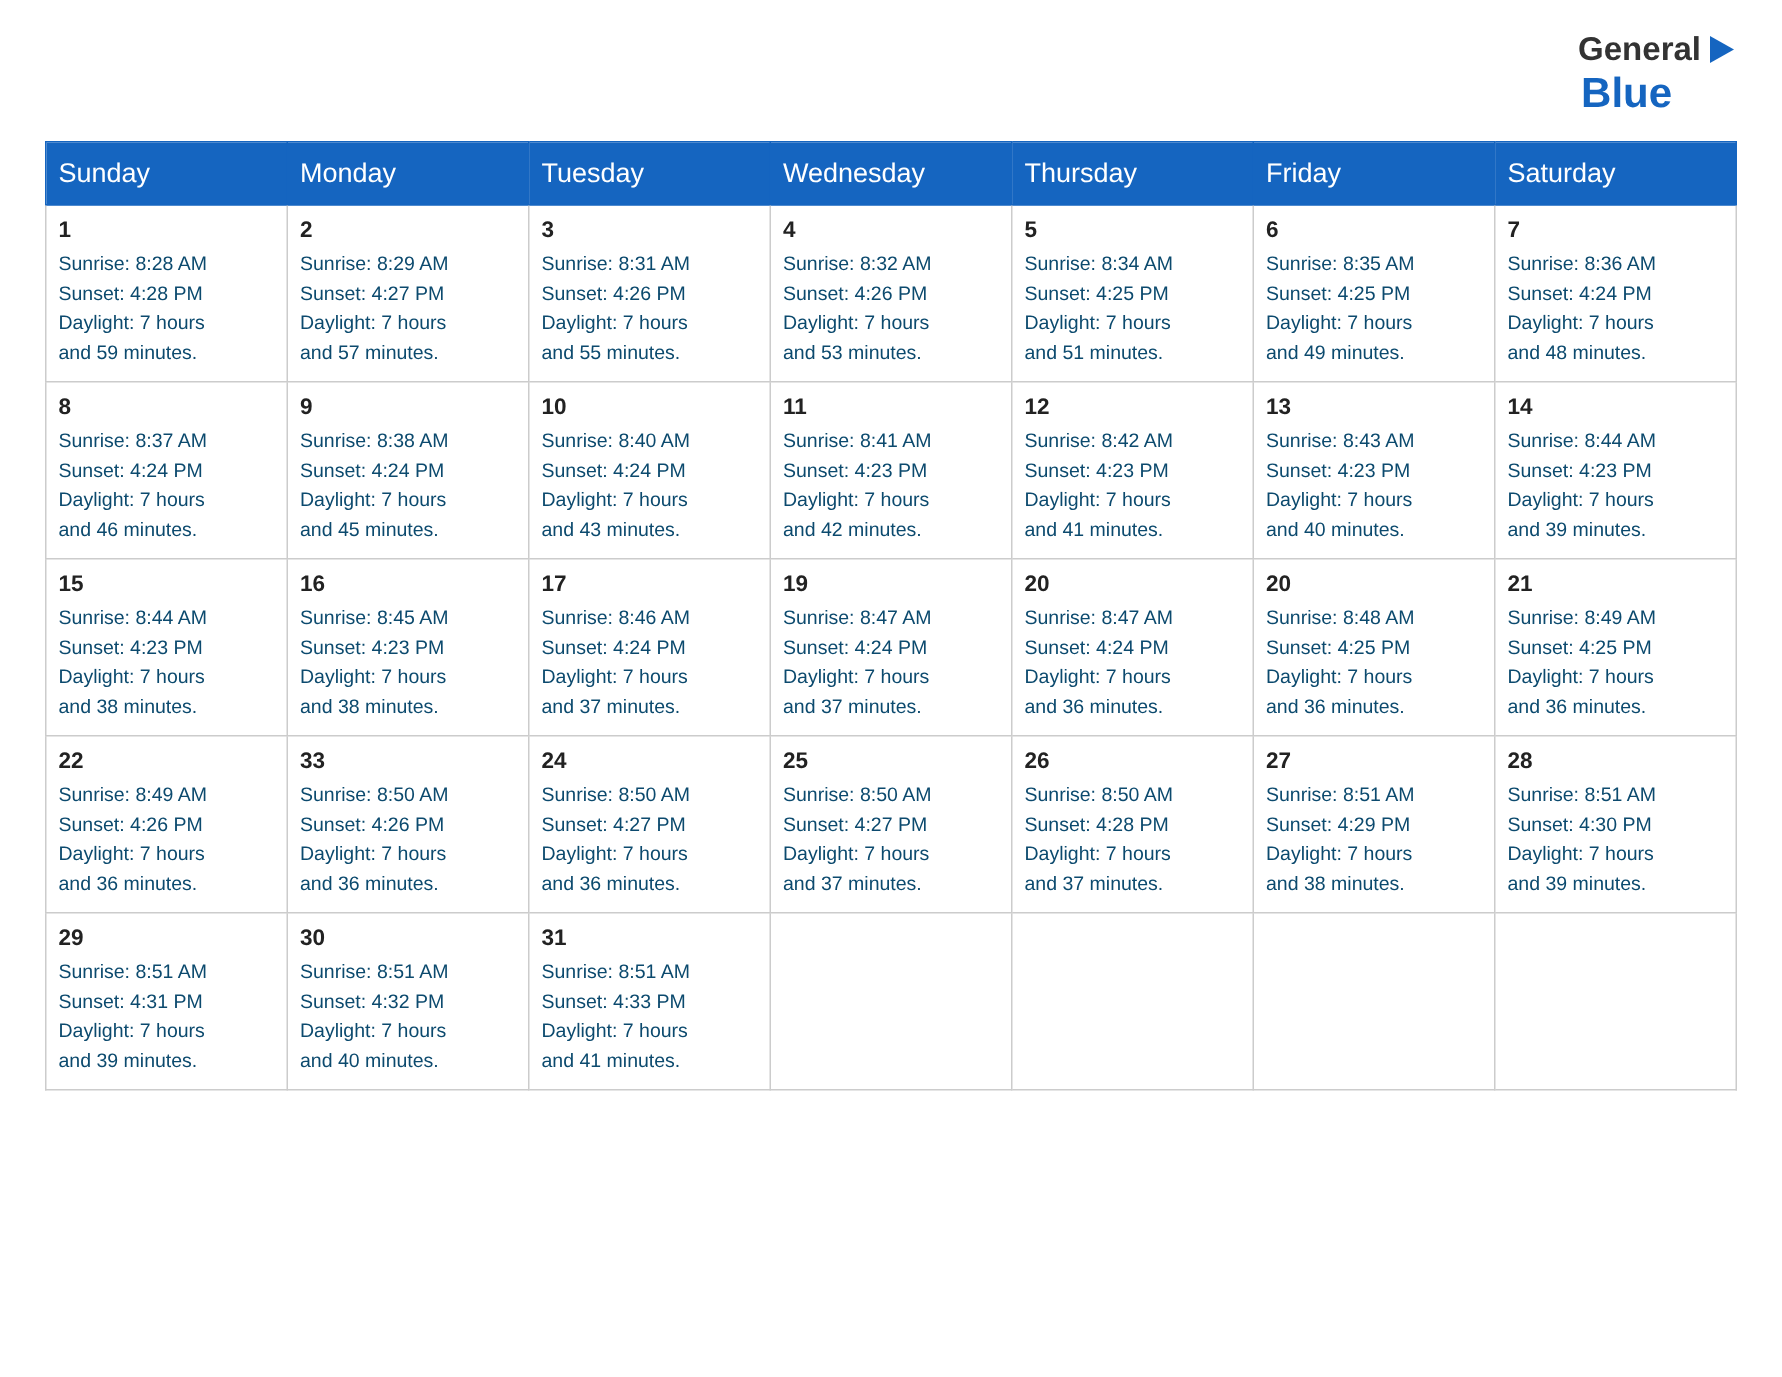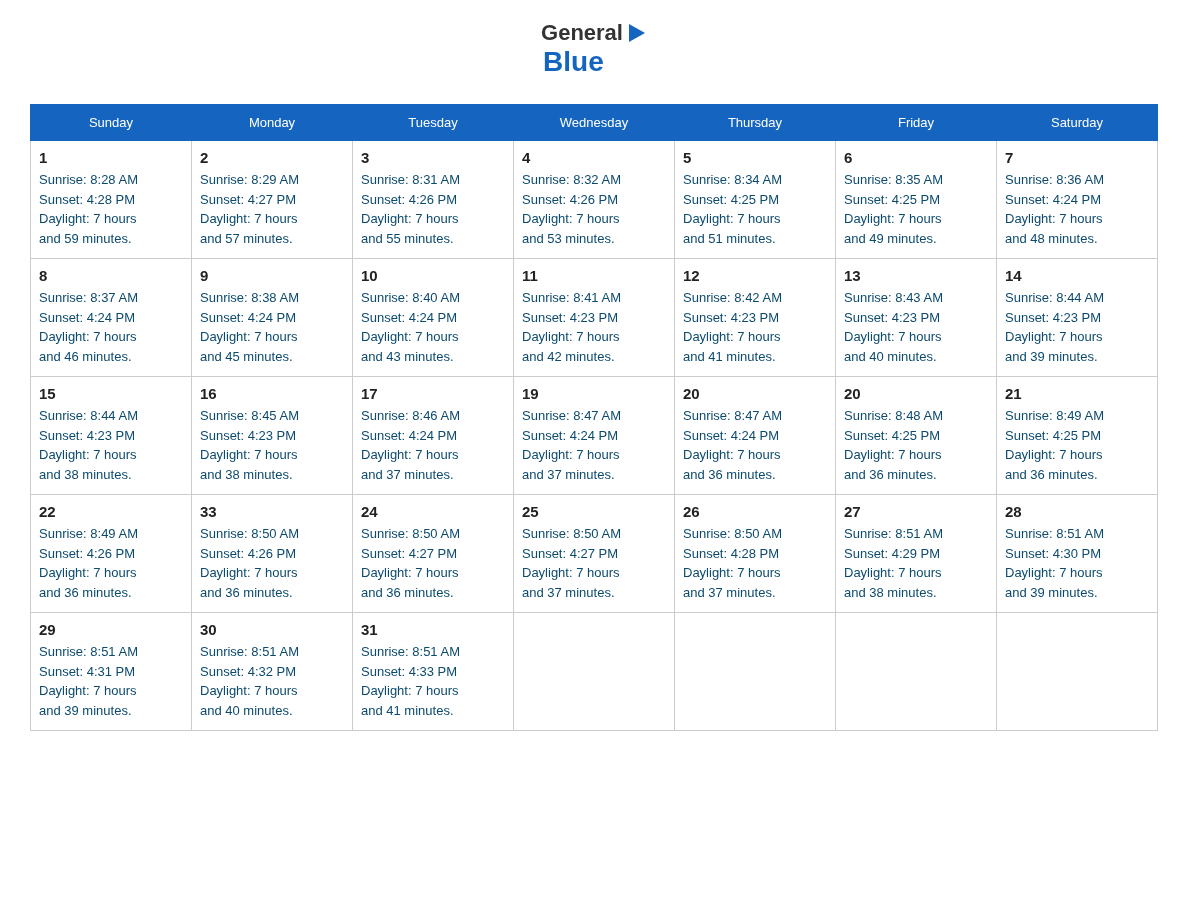--- a/index.html
+++ b/index.html
@@ -5,23 +5,23 @@
     * { box-sizing: border-box; margin: 0; padding: 0; }
     body {
       font-family: Arial, sans-serif;
       background: #fff;
       padding: 20px 30px;
       width: 1188px;
       min-height: 918px;
     }
     .header-row {
       display: flex;
-      justify-content: center;
+      justify-content: flex-end;
       align-items: flex-start;
-      margin-bottom: 26px;
+      margin-bottom: 16px;
     }
     .logo-text-general {
       font-size: 22px;
       font-weight: bold;
       color: #333;
     }
     .logo-wrapper {
       display: flex;
       flex-direction: column;
       align-items: flex-start;
@@ -51,22 +51,22 @@
     }
     .calendar {
       width: 100%;
       border-collapse: collapse;
       margin-top: 10px;
     }
     .calendar thead th {
       background-color: #1565C0;
       color: #fff;
       padding: 10px 8px;
-      text-align: center;
-      font-size: 13px;
+      text-align: left;
+      font-size: 18px;
       font-weight: normal;
       border: 1px solid #1565C0;
     }
     .calendar tbody td {
       vertical-align: top;
       padding: 8px 8px 10px 8px;
       font-size: 13px;
       color: #333;
       border: 1px solid #ccc;
       width: 14.28%;

